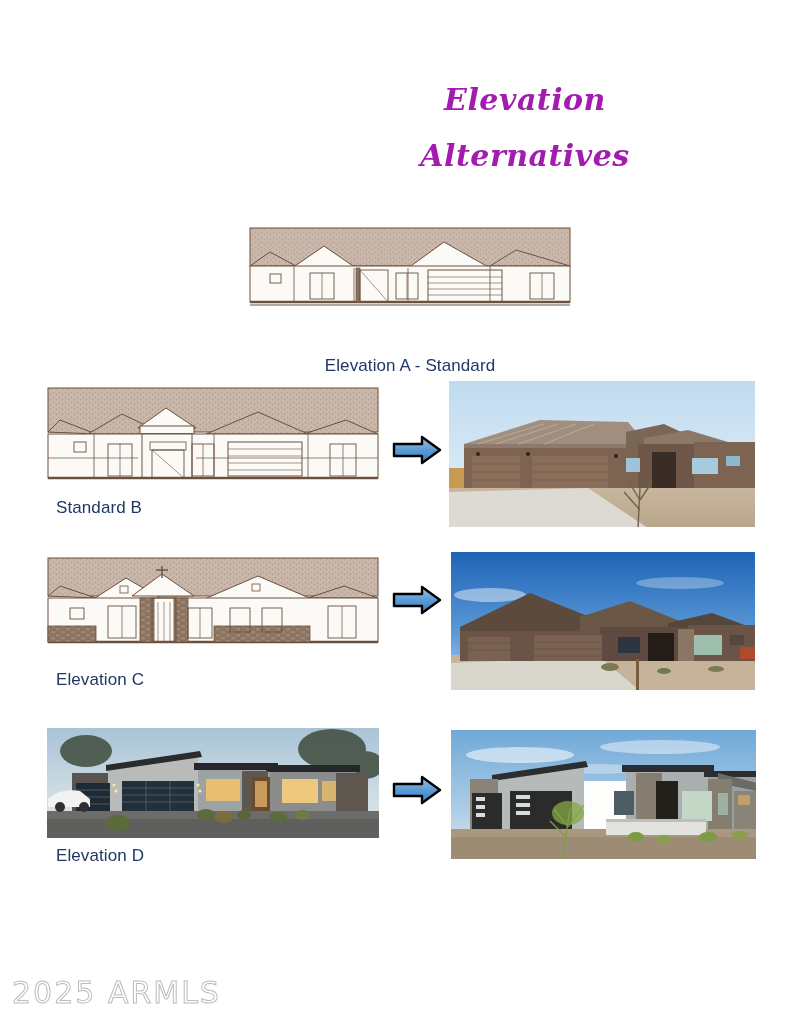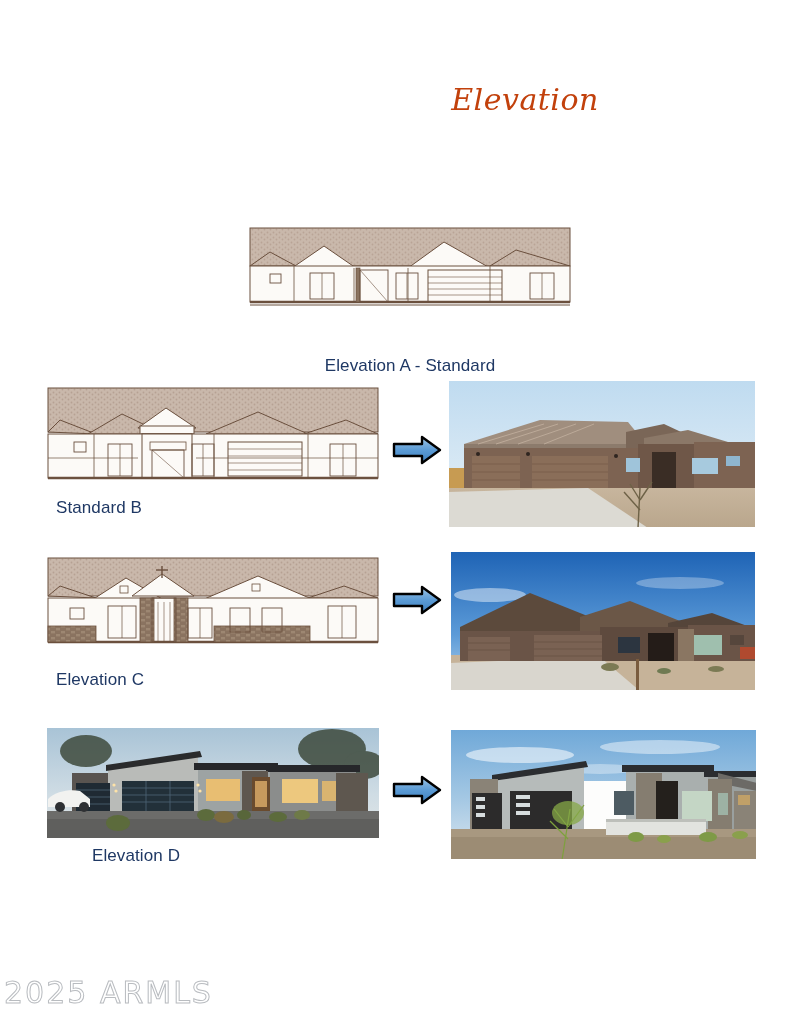--- a/index.html
+++ b/index.html
@@ -6,31 +6,31 @@
   body{width:800px;height:1035px;position:relative;overflow:hidden;
        font-family:"Liberation Sans", sans-serif;color:#1f3864;}
 
   .page{position:absolute;inset:0;background:#fff;}
 
   
   .logo-wrap{position:absolute;left:52px;top:42px;width:250px;height:175px;}
   .logo-svg{display:block;width:250px;height:175px;}
 
   .title{position:absolute;left:360px;top:72px;width:330px;text-align:center;
-         font-family:"DejaVu Serif", serif;font-weight:normal;font-style:italic;
-         color:#c2410c;font-size:30px;line-height:56px;letter-spacing:.5px;}
+         font-family:"DejaVu Serif", serif;font-weight:bold;font-style:italic;
+         color:#a21caf;font-size:30px;line-height:56px;letter-spacing:.5px;}
   .title div{white-space:nowrap;}
 
   
   .caption{position:absolute;color:#1f3864;font-size:17px;font-family:"Liberation Sans",sans-serif;
            letter-spacing:.1px;white-space:nowrap;}
   .cap-a{left:240px;top:318px;width:340px;text-align:center;margin-top:38px;}
   .cap-b{left:56px;top:498px;}
   .cap-c{left:56px;top:670px;}
-  .cap-d{left:56px;top:846px;margin-left:36px;}
+  .cap-d{left:56px;top:846px;}
 
   
   .elev{position:absolute;}
   .elev svg{display:block;}
 
   #elev-a{left:248px;top:226px;width:324px;height:86px;}
   #elev-b{left:46px;top:386px;width:334px;height:100px;}
   #elev-c{left:46px;top:556px;width:334px;height:94px;}
 
   
@@ -41,32 +41,33 @@
   #photo-d{left:450px;top:729px;width:307px;height:131px;}
   #render-d{left:46px;top:727px;width:334px;height:112px;}
 
   
   .arrow{position:absolute;width:50px;height:32px;}
   #arrow-b{left:392px;top:434px;}
   #arrow-c{left:392px;top:584px;}
   #arrow-d{left:392px;top:774px;}
 
   
-  .watermark{position:absolute;left:4px;top:975px;font-size:30px;letter-spacing:2px;
+  .watermark{position:absolute;left:12px;top:975px;font-size:30px;letter-spacing:2px;
              font-family:"DejaVu Sans", sans-serif;color:transparent;text-align:right;
              -webkit-text-stroke:1px #b9bcc0;}
 </style>
 </head>
 <body>
 
 <div class="page">
 
 
   <div class="title">
     <div>Elevation</div>
+    <div>Alternatives</div>
   </div>
 
   <div class="elev" id="elev-a">
     <svg viewBox="0 0 324 86" width="324" height="86" xmlns="http://www.w3.org/2000/svg">
       <defs>
         <pattern id="roofTexA" width="6" height="5" patternUnits="userSpaceOnUse">
           <rect width="6" height="5" fill="#C9B8AB"></rect>
           <circle cx="1.5" cy="1.5" r="0.9" fill="#B9A496"></circle>
           <circle cx="4.5" cy="3.5" r="0.9" fill="#B9A496"></circle>
         </pattern>

